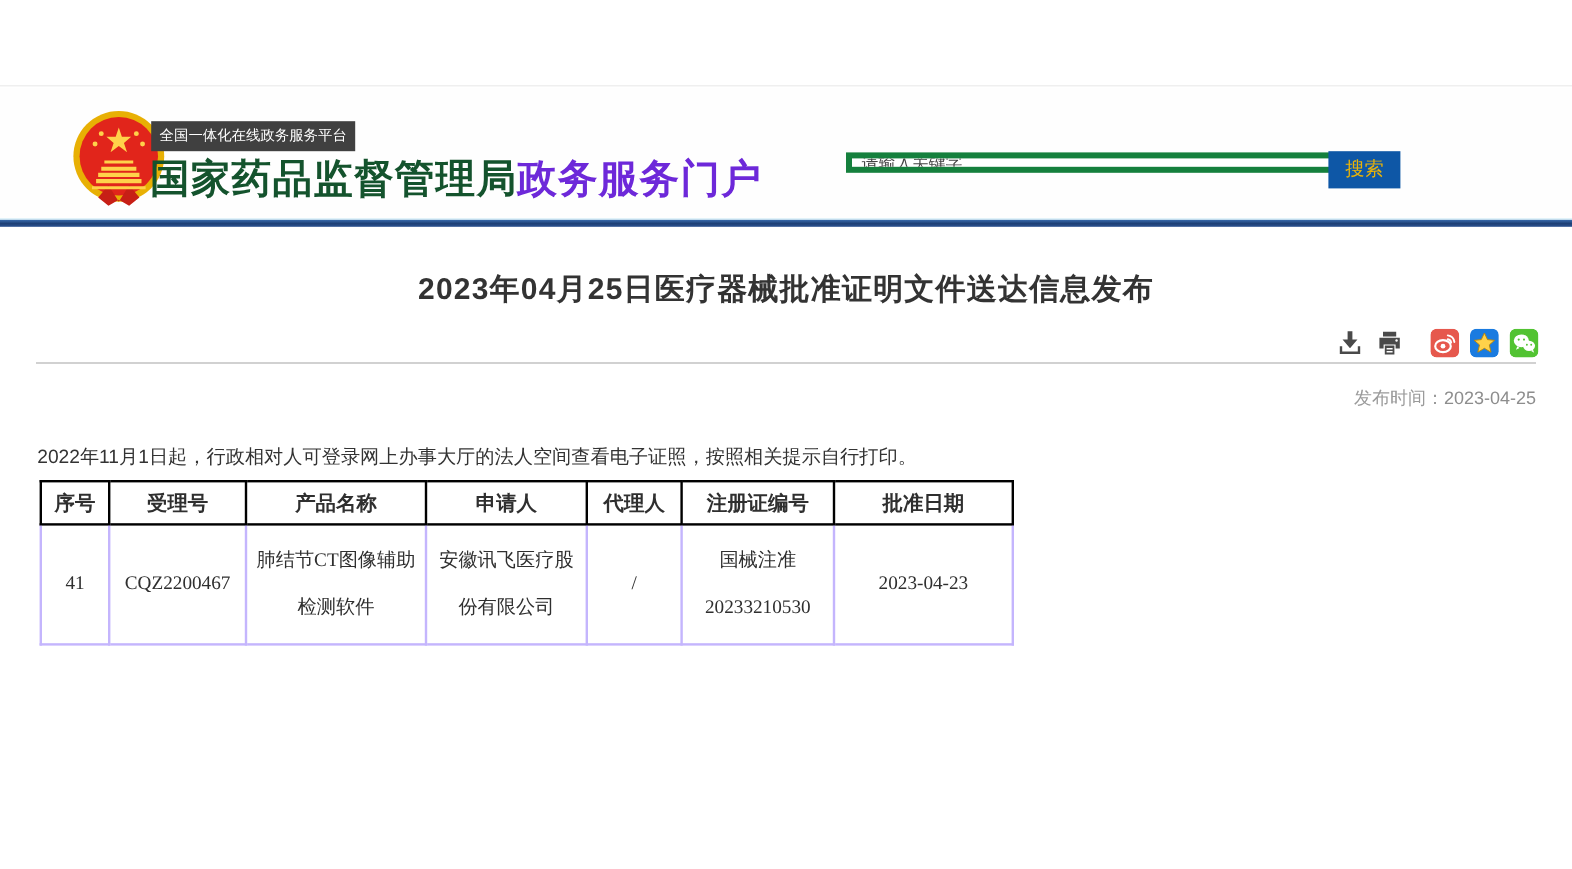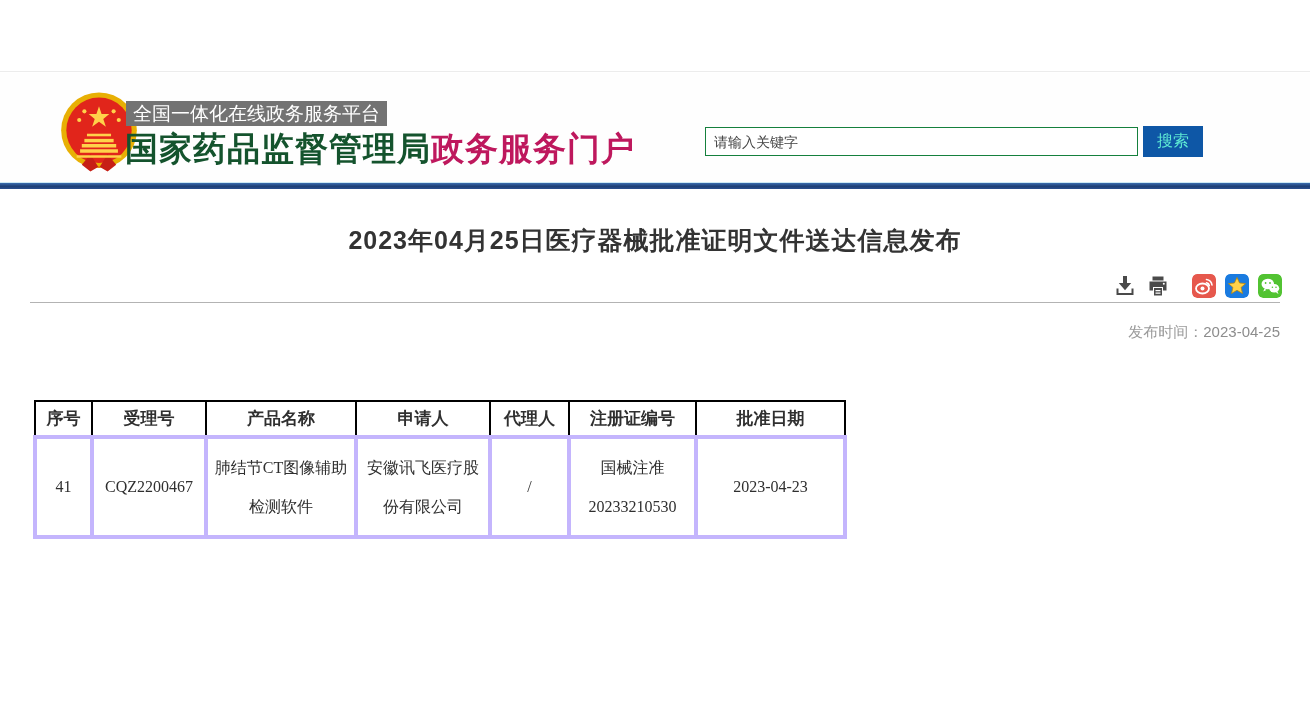--- a/index.html
+++ b/index.html
@@ -12,34 +12,34 @@
     position:absolute; top:0; left:0; width:100%; height:72px;
     background:#ffffff; border-bottom:1px solid #ececec;
   }
   .site-header {
     position:absolute; top:73px; left:0; width:100%; height:110px; background:#fefefe;
   }
   .logo-link { position:absolute; left:56px; top:14px; width:560px; height:90px; cursor:pointer; }
   .emblem { position:absolute; left:0; top:2px; width:86px; height:86px; }
   .platform-badge {
     position:absolute; left:70px; top:14px; height:25px; line-height:25px;
-    background:#737373; color:#ffffff; font-size:19px; padding:0 7px; white-space:nowrap;
+    background:#404040; color:#ffffff; font-size:12px; padding:0 7px; white-space:nowrap;
   }
   .site-title { position:absolute; left:69px; top:40px; font-size:33px; font-weight:bold; white-space:nowrap; letter-spacing:1px; }
   .site-title .name { color:#14532d; }
-  .site-title .suffix { color:#be185d; }
+  .site-title .suffix { color:#6d28d9; }
   .search-input {
-    position:absolute; left:705px; top:54px; width:433px; height:29px;
-    border:1px solid #15803d; font-size:14px; padding:0 8px; color:#333; outline:none;
+    position:absolute; left:705px; top:54px; width:433px; height:17px;
+    border:5px solid #15803d; font-size:14px; padding:0 8px; color:#333; outline:none;
     font-family:"Liberation Sans","DejaVu Sans",sans-serif;
   }
   .search-input::placeholder { color:#444; opacity:1; }
   .search-btn {
-    position:absolute; left:1143px; top:53px; width:60px; height:31px;
-    background:#0e57a6; color:#5eead4; font-size:16px; border:none; cursor:pointer;
+    position:absolute; left:1107px; top:53px; width:60px; height:31px;
+    background:#0e57a6; color:#eab308; font-size:16px; border:none; cursor:pointer;
     font-family:"Liberation Sans","DejaVu Sans",sans-serif;
   }
   .nav-bar {
     position:absolute; top:182px; left:0; width:100%; height:7px;
     border-top:1px solid #cdeaf5;
     background:linear-gradient(to bottom,#3a6db0 0%,#1d3f75 55%,#2b5190 100%);
   }
   .article-title {
     position:absolute; top:224px; left:0; width:100%; text-align:center;
     font-size:25px; font-weight:bold; color:#333333; letter-spacing:1px;
@@ -55,21 +55,21 @@
   .doc-table {
     position:absolute; top:400px; left:33px; border-collapse:collapse;
     font-family:"Liberation Serif","DejaVu Serif",serif; color:#2f2f2f;
     border:2px solid #000;
   }
   .doc-table th {
     border:2px solid #000; height:36px; font-size:17px; font-weight:bold;
     text-align:center; vertical-align:middle; padding:0 2px;margin-left:20px;
   }
   .doc-table td {
-    border:4px solid #c4b5fd; height:100px; font-size:16px; text-align:center;
+    border:2px solid #c4b5fd; height:100px; font-size:16px; text-align:center;
     vertical-align:middle; white-space:pre-line; line-height:2.45; padding:0 2px;
   }
 </style>
 </head>
 <body>
 
 <div id="page">
 
   <div class="top-strip"></div>
 
@@ -134,20 +134,21 @@
       <circle cx="12" cy="9" r="0.9" fill="#52c332"></circle>
       <circle cx="14.4" cy="13.3" r="0.8" fill="#52c332"></circle>
       <circle cx="18" cy="13.3" r="0.8" fill="#52c332"></circle>
     </svg>
   </div>
 
   <div class="h-rule"></div>
 
   <div class="pub-date"><span>发布时间：</span><span class="val">2023-04-25</span></div>
 
+  <div class="notice">2022年11月1日起，行政相对人可登录网上办事大厅的法人空间查看电子证照，按照相关提示自行打印。</div>
 
   <table class="doc-table">
     <colgroup>
       <col style="width:57px">
         <col style="width:114px">
         <col style="width:150px">
       <col style="width:134px">
         <col style="width:79px">
         <col style="width:127px">
         <col style="width:149px">

